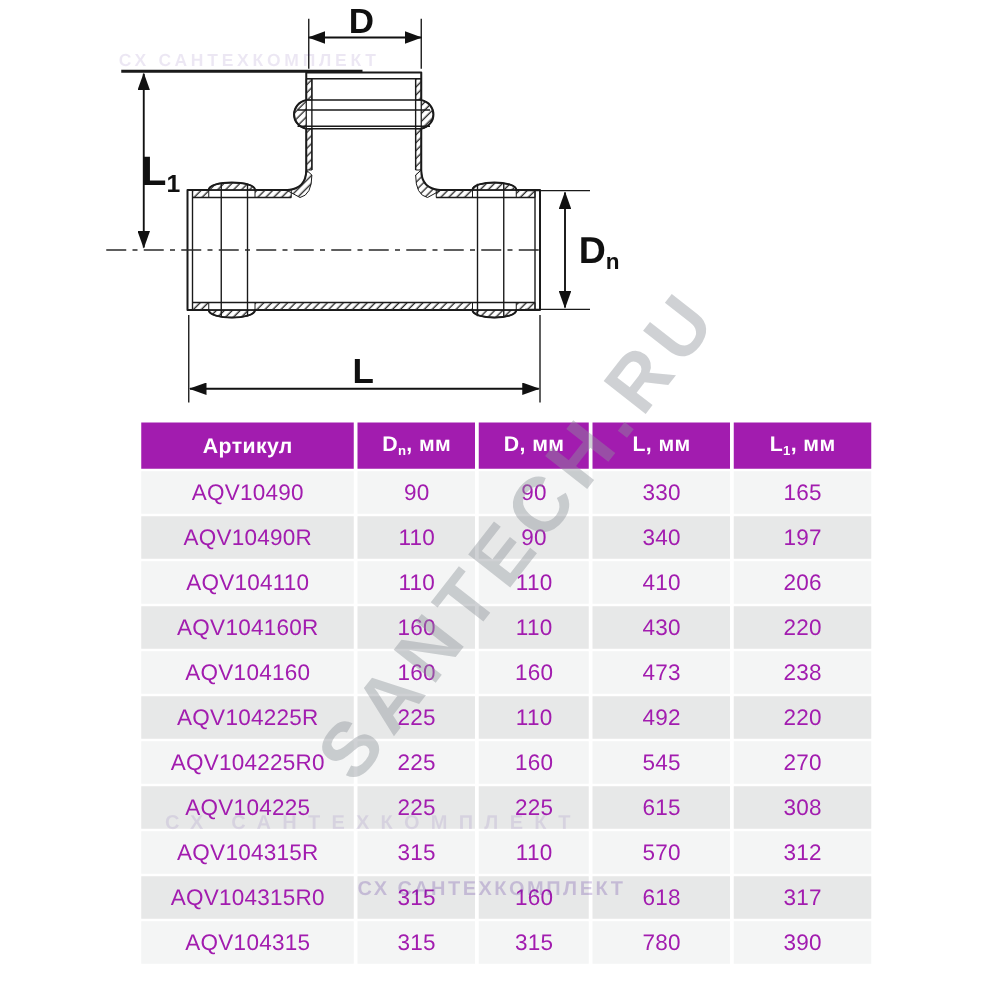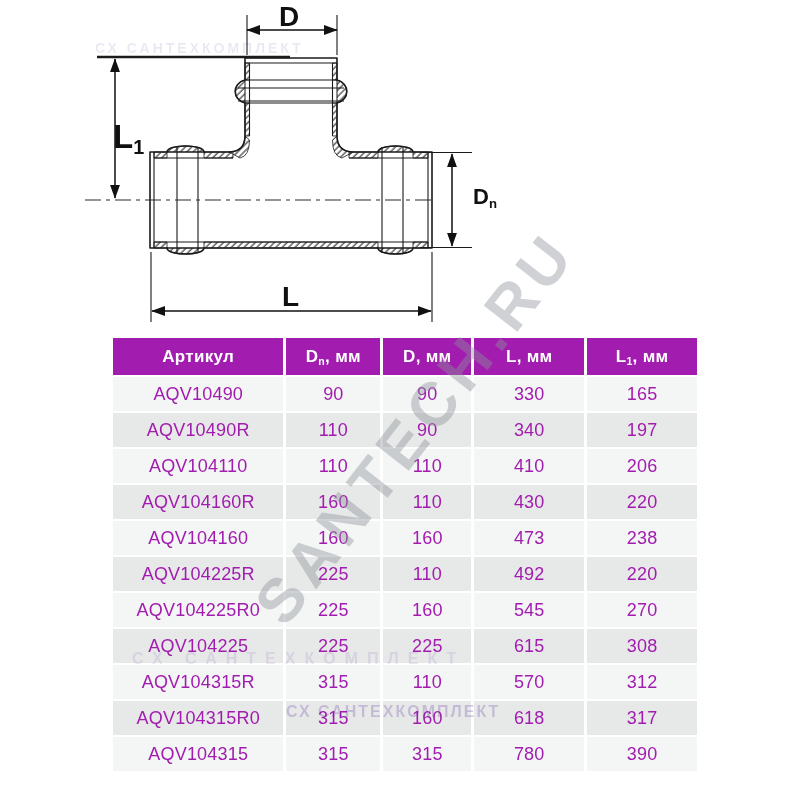--- a/index.html
+++ b/index.html
@@ -12,21 +12,21 @@
   svg.drawing{position:absolute;left:0;top:0;z-index:1;}
 
   
   .dim-label{
     position:absolute;z-index:2;color:#101010;font-weight:700;
     line-height:1;white-space:nowrap;
   }
   .dim-label sub{font-size:60%;vertical-align:-0.28em;font-weight:700;}
   #lbl-d {left:279px;top:3px;  font-size:28px;}
   #lbl-l1{left:113px;top:120px;font-size:33px;}
-  #lbl-dn{left:473px;top:186px;font-size:22px;}
+  #lbl-dn{left:463px;top:186px;font-size:30px;}
   #lbl-l {left:282px;top:283px;font-size:28px;}
 
   
   table.spec{
     position:absolute;left:110px;top:336px;width:590px;z-index:1;
     border-collapse:separate;border-spacing:3px 2px;table-layout:fixed;
   }
   table.spec th{
     background:#a21caf;color:#ffffff;font-weight:700;font-size:17px;
     height:37px;text-align:center;padding:0 2px;letter-spacing:0.3px;

